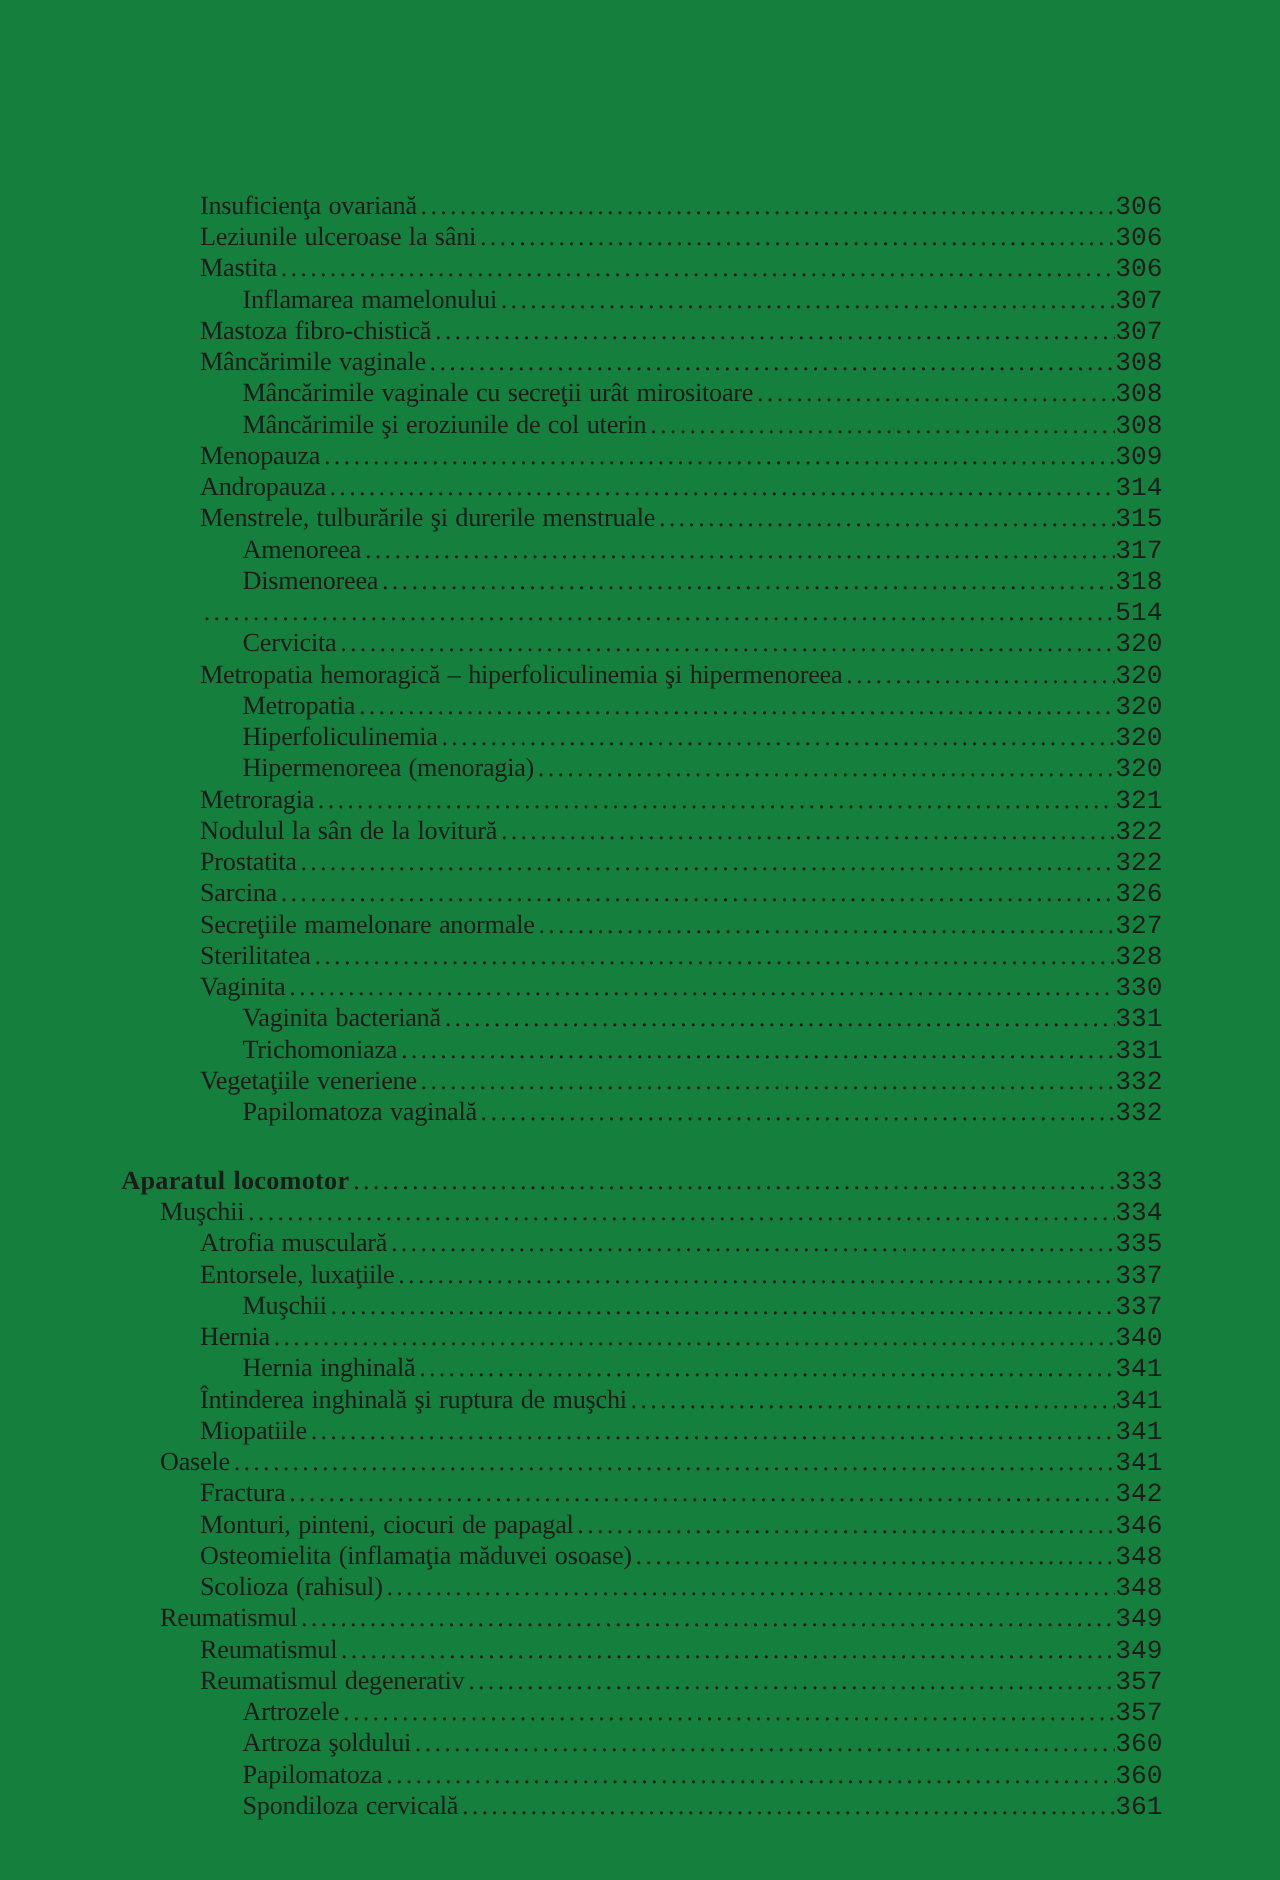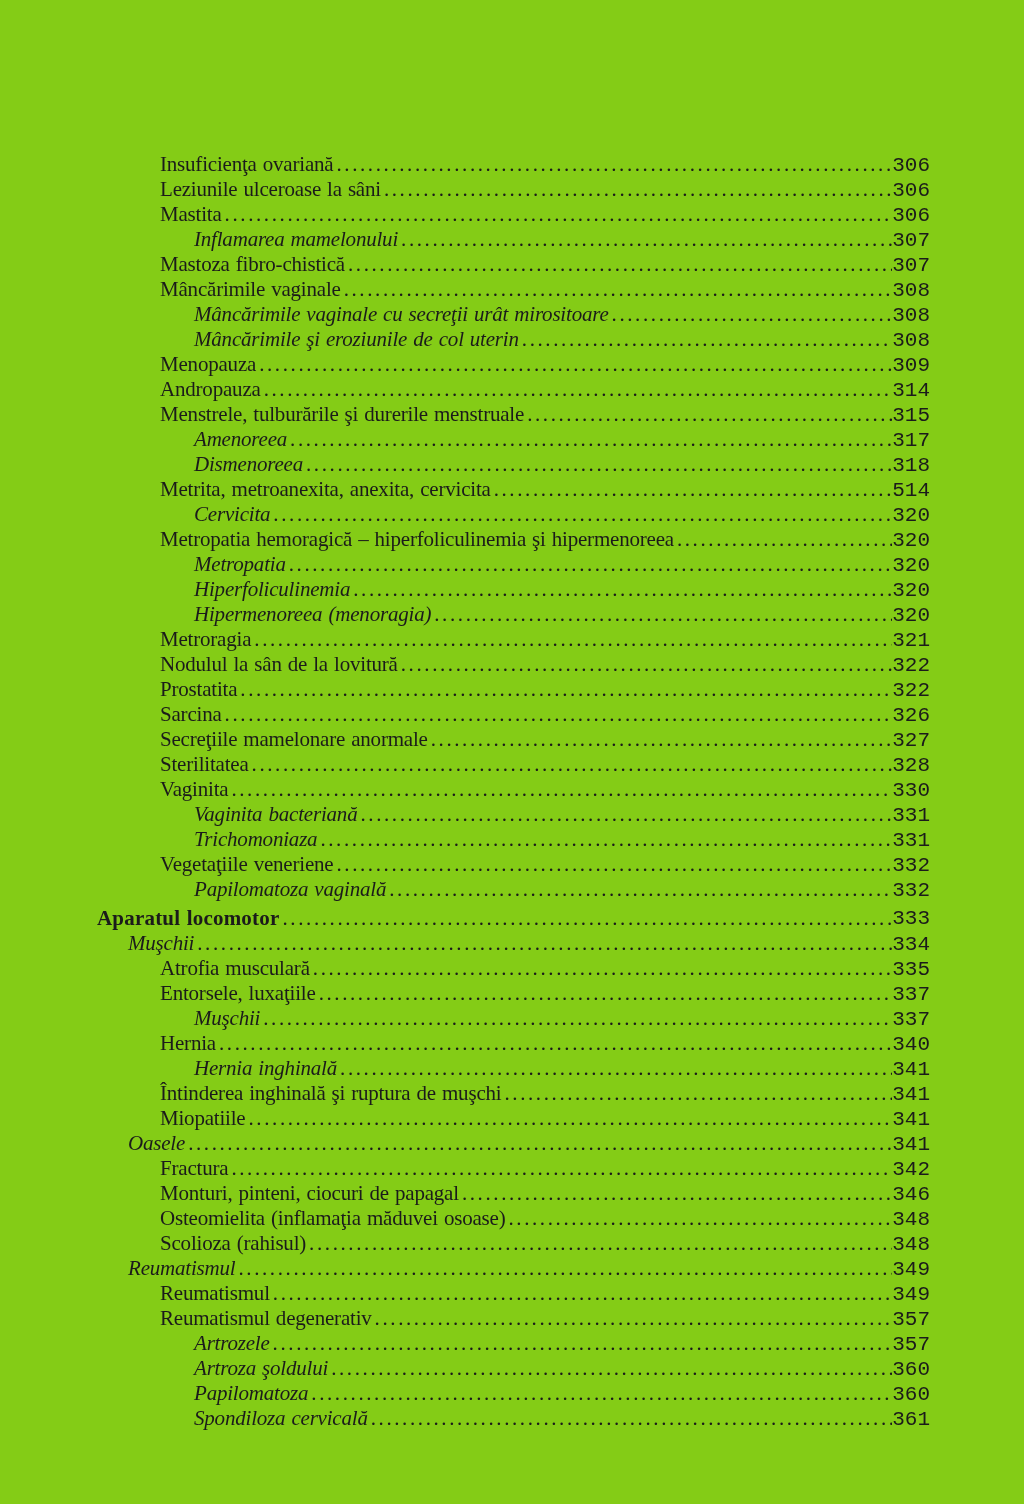--- a/index.html
+++ b/index.html
@@ -4,21 +4,21 @@
 <style>
   html, body {
     margin: 0;
     padding: 0;
     background: #ffffff;
   }
   .page {
     position: relative;
     width: 1024px;
     height: 1504px;
-    background: #84cc16;
+    background: #15803d;
     font-family: "Liberation Serif", serif;
     color: #1b1b1b;
     overflow: hidden;
   }
   .toc {
     position: absolute;
     left: 97px;
     right: 94px;
     top: 152px;
   }
@@ -33,22 +33,22 @@
   .row .label {
     flex: 0 0 auto;
     letter-spacing: -0.2px;
     word-spacing: 1px;
   }
   .row.lvl0 { padding-left: 0; }
   .row.lvl1 { padding-left: 31px; }
   .row.lvl2 { padding-left: 63px; }
   .row.lvl3 { padding-left: 97px; }
   .row.bold .label   { font-weight: 700; letter-spacing: 0.2px; }
-  .row.italic .label { font-style: italic; }
-  .row.gap { margin-top: 4px; align-items: flex-end; }
+  .row.italic .label { }
+  .row.gap { margin-top: 30px; }
   .leader {
     flex: 1 1 auto;
     overflow: hidden;
     white-space: nowrap;
     min-width: 10px;
     letter-spacing: 2.6px;
     padding-left: 3px;
     padding-right: 2px;
   }
   .pagenum {
@@ -121,21 +121,20 @@
     <span class="label">Amenoreea</span>
     <span class="leader" aria-hidden="true">..........................................................................................................................................................................</span>
     <span class="pagenum">317</span>
   </div>
       <div class="row lvl3 italic">
     <span class="label">Dismenoreea</span>
     <span class="leader" aria-hidden="true">..........................................................................................................................................................................</span>
     <span class="pagenum">318</span>
   </div>
       <div class="row lvl2 regular">
-    <span class="label">Metrita, metroanexita, anexita, cervicita</span>
     <span class="leader" aria-hidden="true">..........................................................................................................................................................................</span>
     <span class="pagenum">514</span>
   </div>
       <div class="row lvl3 italic">
     <span class="label">Cervicita</span>
     <span class="leader" aria-hidden="true">..........................................................................................................................................................................</span>
     <span class="pagenum">320</span>
   </div>
       <div class="row lvl2 regular">
     <span class="label">Metropatia hemoragică – hiperfoliculinemia şi hipermenoreea</span>

